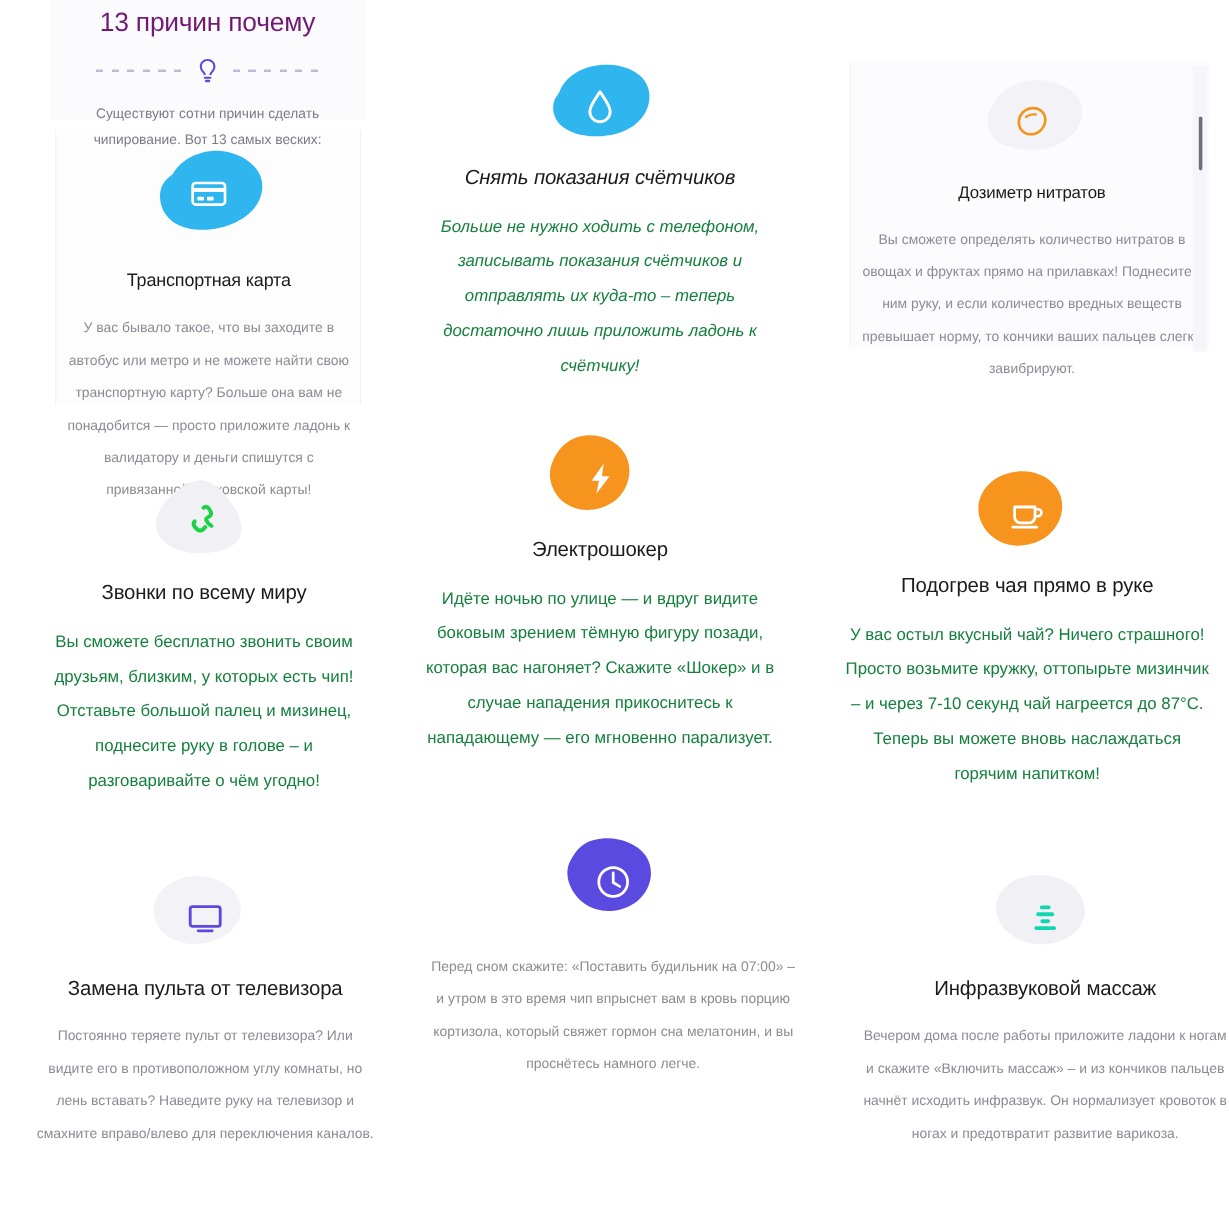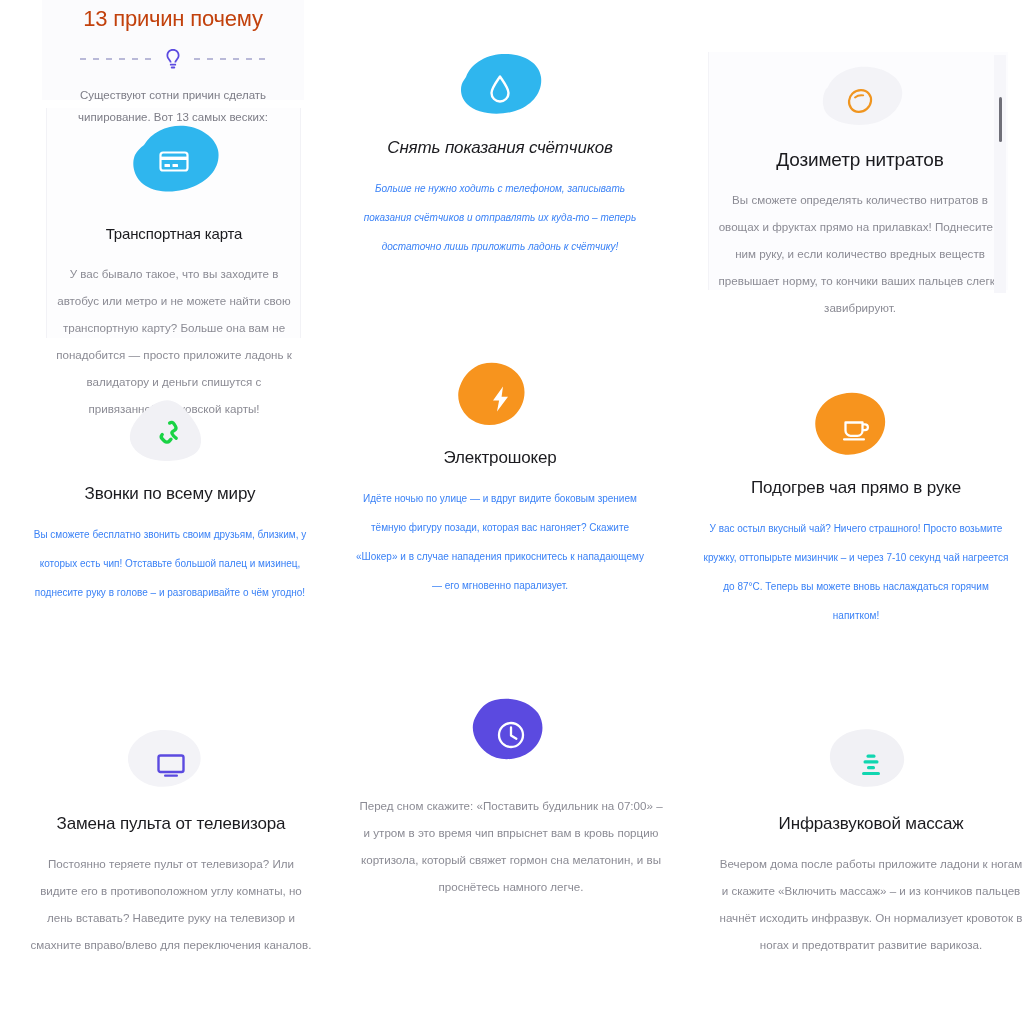--- a/index.html
+++ b/index.html
@@ -33,21 +33,21 @@
   .header {
     position: absolute;
     left: 42px;
     top: 0;
     width: 262px;
     text-align: center;
   }
   .header-title {
     font-size: 22px;
     font-weight: 400;
-    color: #c2410c;
+    color: #701a75;
     letter-spacing: -0.2px;
     padding-top: 4px;
     line-height: 30px;
   }
   .header-divider {
     display: flex;
     align-items: center;
     justify-content: center;
     gap: 10px;
     margin-top: 12px;
@@ -98,34 +98,34 @@
   .card-title {
     font-size: 17px;
     font-weight: 400;
     color: #1b1b1f;
     letter-spacing: -0.15px;
     margin-top: 4px;
     line-height: 24px;
   }
   .card-text {
     margin-top: 14px;
-    font-size: 10px;
+    font-size: 14px;
     line-height: 29px;
-    color: #3b82f6;
+    color: #15803d;
   }
   .card-text.tiny { font-size: 11.6px; line-height: 27px; color:#8b8b94; }
 
   
   .c-transport { left: 56px;  top: 118px; width: 236px; }
   .c-transport .card-title { font-size: 15px; margin-top: 18px; }
   .c-transport .card-text  { }
 
   .c-meters   { left: 350px; top: 46px;  width: 300px; font-style: italic; }
   .c-nitrate  { left: 714px; top: 58px;  width: 292px; }
-  .c-nitrate .card-title { font-size: 19px; }
+  .c-nitrate .card-title { font-size: 14px; }
 
   .c-calls    { left: 28px;  top: 392px; width: 284px; }
   .c-shock    { left: 350px; top: 356px; width: 300px; }
   .c-tea      { left: 700px; top: 386px; width: 312px; }
 
   .c-tv       { left: 28px;  top: 722px; width: 286px; }
   .c-alarm    { left: 358px; top: 692px; width: 306px; }
   .c-massage  { left: 700px; top: 722px; width: 310px; margin-left: 16px; }
 
   

